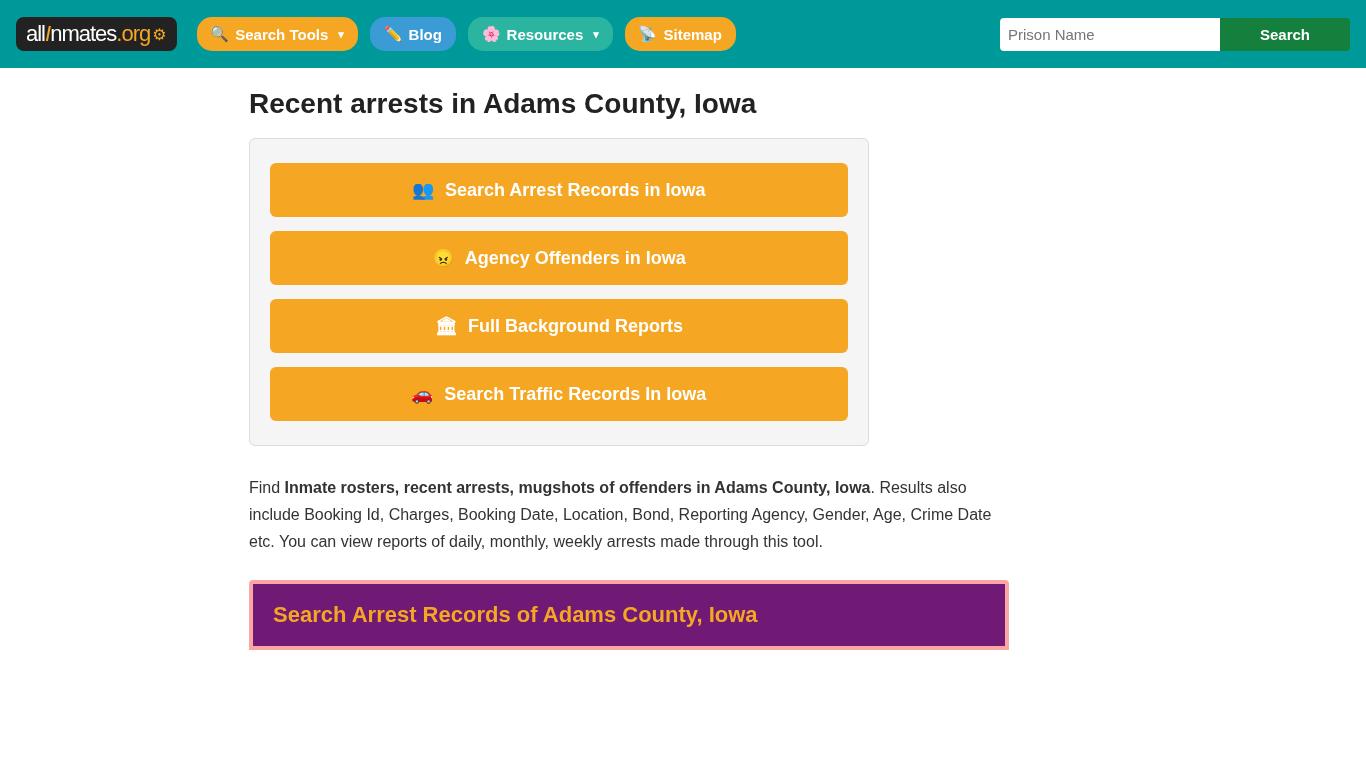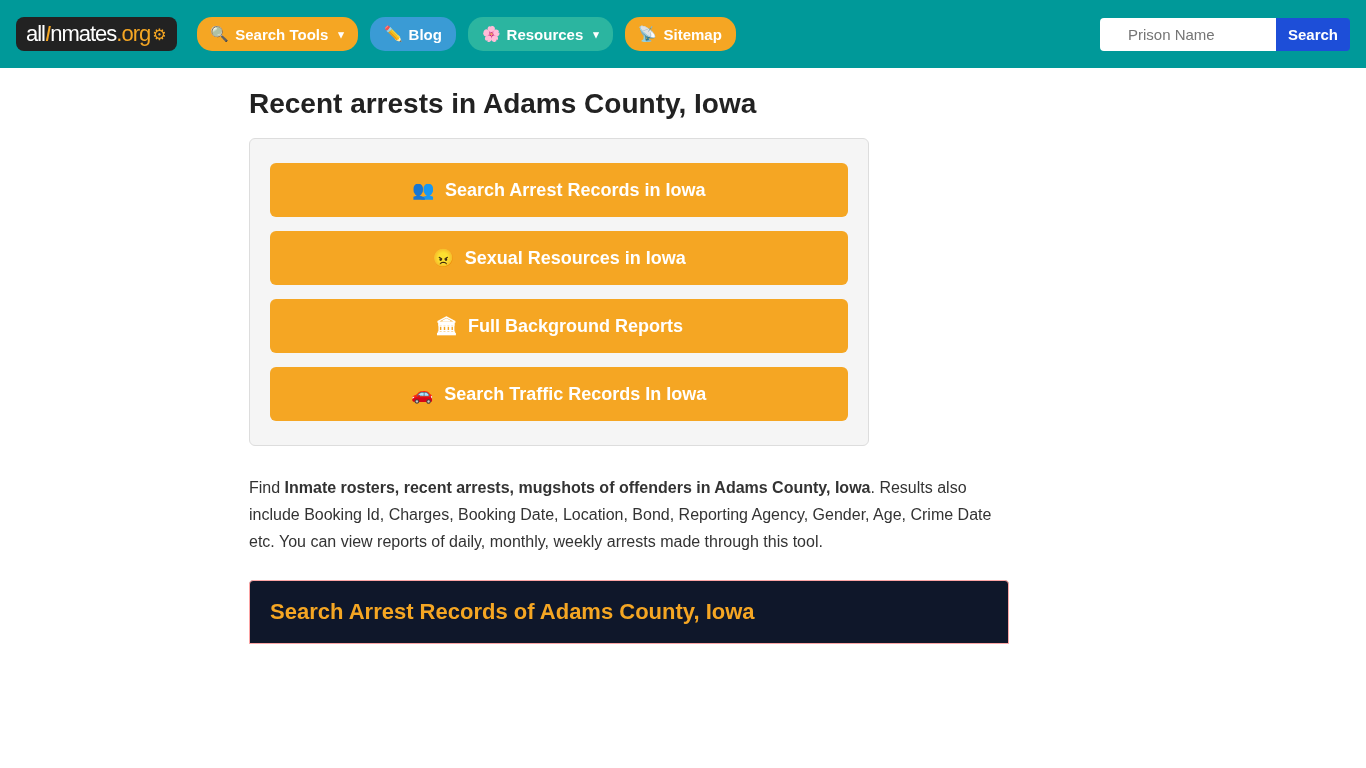--- a/index.html
+++ b/index.html
@@ -60,34 +60,34 @@
     .nav-btn-rss {
       background-color: #f5a623;
     }
 
     .header-search-wrap {
       margin-left: auto;
       display: flex;
       gap: 0;
     }
     .header-search-input {
-      padding: 8px 28px;
+      padding: 8px 8px;
       font-size: 15px;
       border: none;
       border-radius: 4px 0 0 4px;
-      width: 176px;
+      width: 220px;
       outline: none;
       color: #999;
     }
     .header-search-btn {
-      background: #1d4ed8;
+      background: #15803d;
       color: #fff;
       border: none;
       border-radius: 0 4px 4px 0;
-      padding: 8px 12px;
+      padding: 8px 40px;
       font-size: 15px;
       font-weight: bold;
       cursor: pointer;
     }
 
     
     .main-content {
       max-width: 900px;
       margin: 0 auto;
       padding: 20px 16px;
@@ -149,22 +149,22 @@
     .description {
       font-size: 16px;
       line-height: 1.7;
       margin-bottom: 24px;
       max-width: 760px;
     }
     .description strong { font-weight: bold; }
 
     
     .search-section-heading {
-      background: #0f172a;
-      border: 1px solid #fca5a5;
+      background: #701a75;
+      border: 4px solid #fca5a5;
       border-radius: 4px 4px 0 0;
       padding: 18px 20px;
       font-size: 22px;
       font-weight: bold;
       color: #f5a623;
       max-width: 760px;
     }
     .icon-search::before { content: "🔍 "; }
     .icon-blog::before { content: "✏️ "; }
     .icon-resources::before { content: "🌸 "; }
@@ -218,21 +218,21 @@
 
   <div class="button-box">
 
     <button class="orange-btn">
       <span>👥</span>
       <span>Search Arrest Records in Iowa</span>
     </button>
 
     <button class="orange-btn">
       <span>😠</span>
-      <span>Sexual Resources in Iowa</span>
+      <span>Agency Offenders in Iowa</span>
     </button>
 
     <button class="orange-btn">
       <span>🏛</span>
       <span>Full Background Reports</span>
     </button>
 
     <button class="orange-btn">
       <span>🚗</span>
       <span>Search Traffic Records In Iowa</span>

